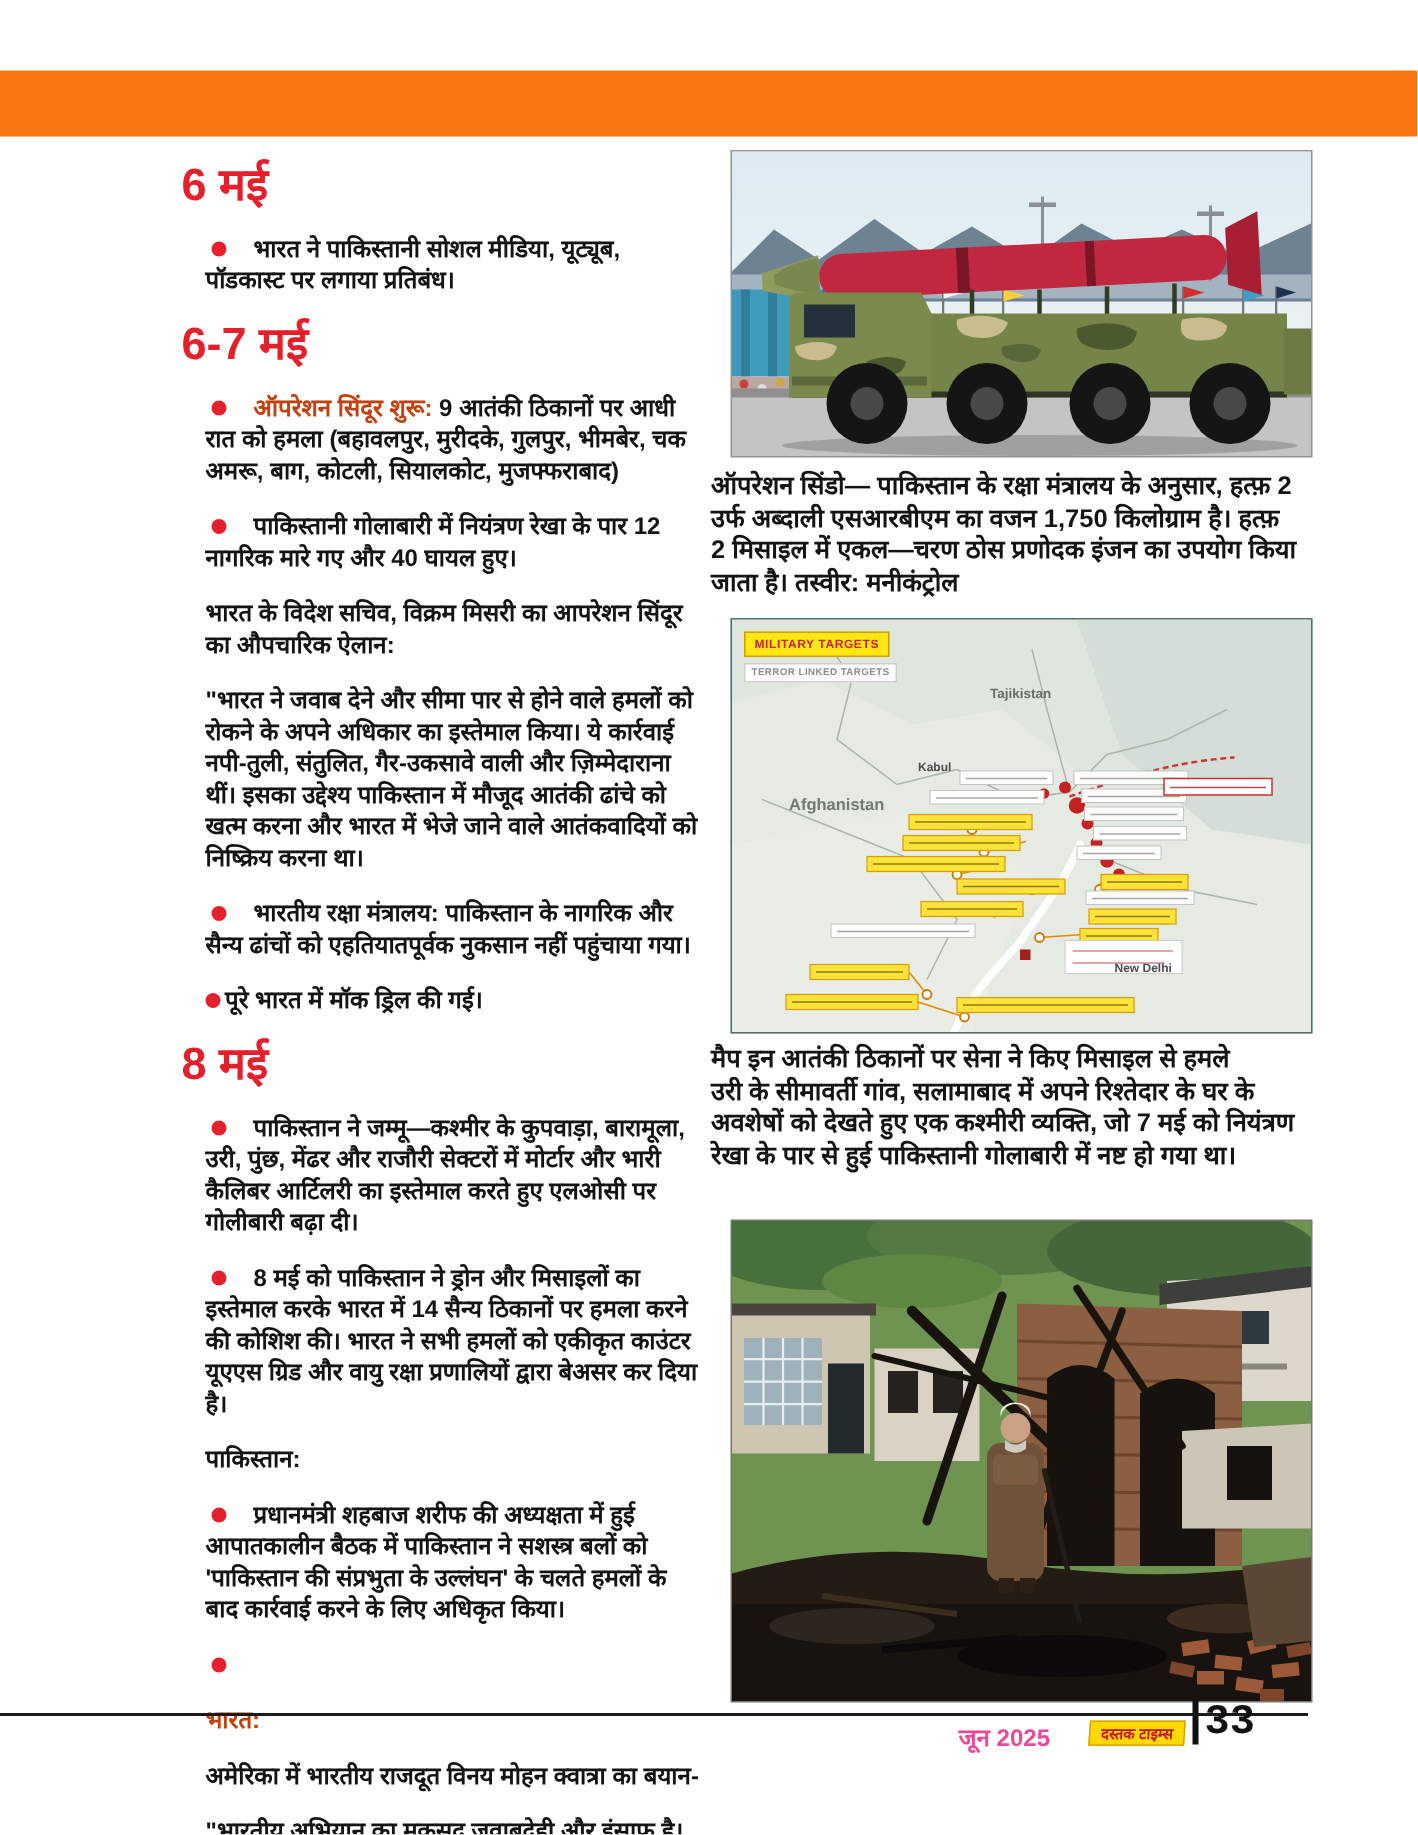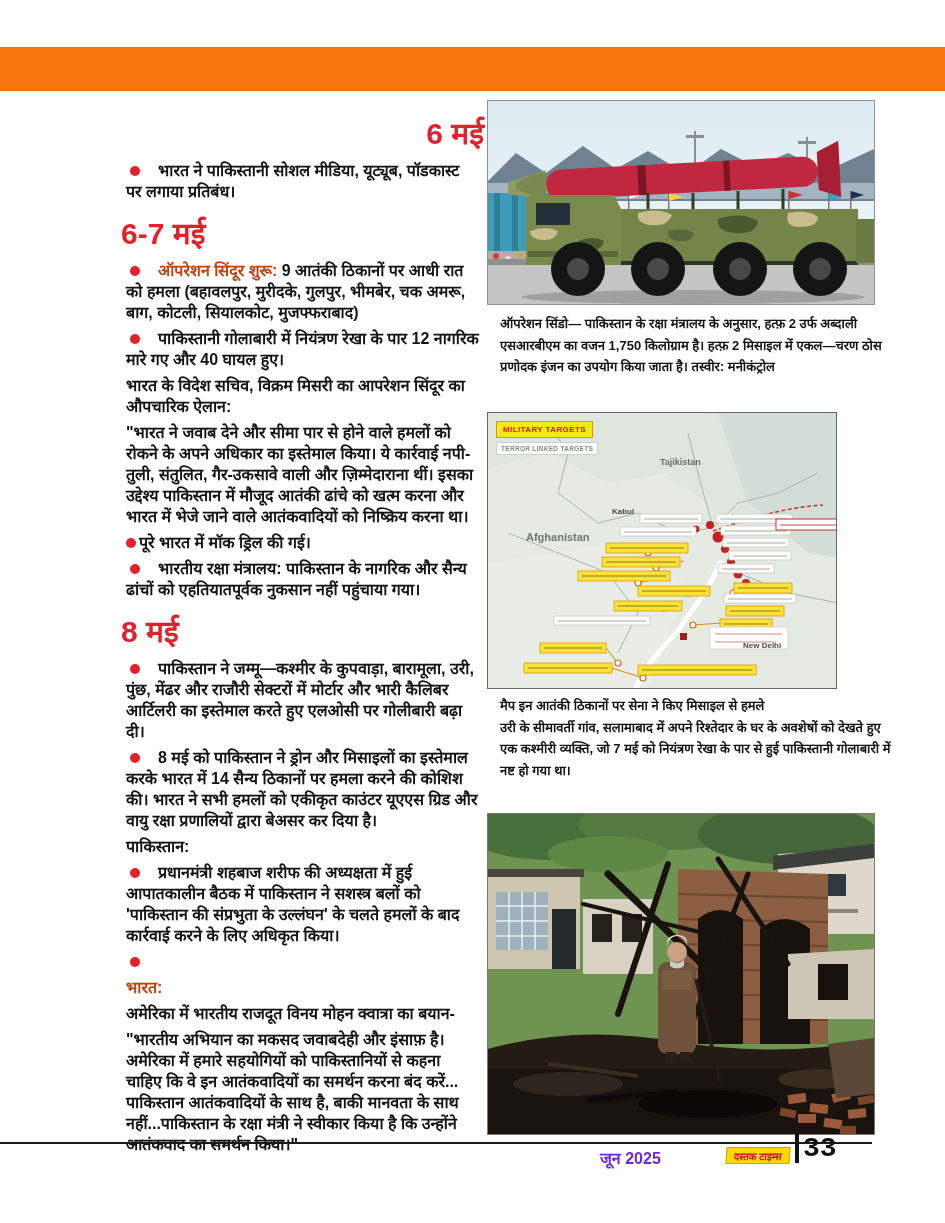--- a/index.html
+++ b/index.html
@@ -2,44 +2,44 @@
 <html><head>
 <meta charset="utf-8">
 <style>
   html,body{margin:0;padding:0;background:#ffffff;}
   .page{position:relative;width:945px;height:1223px;background:#ffffff;overflow:hidden;
         font-family:"Liberation Sans","DejaVu Sans",sans-serif;color:#141414;}
   .top-bar{position:absolute;left:0;top:47px;width:945px;height:44px;background:#F8760D;}
   
   .left-col{position:absolute;left:121px;top:104px;width:363px;}
   .hd{font-size:30px;line-height:32px;font-weight:bold;color:#E4202C;margin:16px 0 10px 0;}
-  .hd.first{margin-top:14px;text-align:right;}
-  .b,.p{margin:5px;font-size:16px;line-height:21px;font-weight:bold;color:#141414;}
+  .hd.first{margin-top:4px;}
+  .b,.p{margin:16px;font-size:16px;line-height:21px;font-weight:bold;color:#141414;}
   .dot{display:inline-block;width:10px;height:10px;border-radius:50%;background:#E4202C;
        margin:0 18px 0 4px;}
   .dot.tight{margin-right:3px;margin-left:0;}
   .cyan{color:#c2410c;}
   
   .ph{position:absolute;left:487px;width:388px;border:1px solid #8e9398;box-sizing:border-box;overflow:hidden;}
-  .cap{position:absolute;left:500px;width:392px;font-size:13px;line-height:21.5px;font-weight:bold;color:#141414;}
+  .cap{position:absolute;left:474px;width:392px;font-size:17px;line-height:21.5px;font-weight:bold;color:#141414;}
   .credit{text-align:right;padding-right:6px;}
-  .map-wrap{position:absolute;left:487px;top:412px;width:350px;height:277px;border:1px solid #666;box-sizing:border-box;background:#5eead4;overflow:hidden;}
+  .map-wrap{position:absolute;left:487px;top:412px;width:388px;height:277px;border:1px solid #666;box-sizing:border-box;background:#5eead4;overflow:hidden;}
   .map-label{position:absolute;font-weight:bold;white-space:nowrap;}
   .lg1{left:8px;top:8px;background:#ffe715;border:1px solid #cf9f00;color:#cc2222;
        font-size:8px;padding:3px 6px;letter-spacing:.4px;}
   .lg2{left:8px;top:29px;background:#fdfdfb;border:1px solid #cfcfcf;color:#8a8f88;
        font-size:6.5px;padding:2px 4px;letter-spacing:.3px;}
   .tj{left:172px;top:24px;color:#6a6f66;font-size:9px;margin-top:20px;}
   .af{left:38px;top:118px;color:#707a6e;font-size:11px;}
   .kb{left:124px;top:94px;color:#4a4a4a;font-size:8px;}
   .nd{left:255px;top:228px;color:#4a4a4a;font-size:8px;}
   
   .footer-rule{position:absolute;left:0;top:1142px;width:872px;height:2px;background:#1a1a1a;}
-  .footer-date{position:absolute;left:600px;top:1147px;width:100px;text-align:left;
-               font-size:16px;font-weight:bold;color:#6d28d9;}
+  .footer-date{position:absolute;left:600px;top:1147px;width:100px;text-align:right;
+               font-size:16px;font-weight:bold;color:#ec4899;}
   .footer-logo{position:absolute;left:726px;top:1147px;width:64px;height:17px;background:#FFD900;
                color:#C81423;font-size:10px;font-weight:bold;text-align:center;line-height:17px;
                border:1px solid #d8a200;box-sizing:border-box;transform:skewX(-4deg);}
   .footer-vbar{position:absolute;left:795px;top:1133px;width:4px;height:30px;background:#111;}
   .footer-page{position:absolute;left:803px;top:1133px;font-size:28px;font-weight:bold;color:#111;font-family:Liberation Mono, monospace;}
 </style>
 </head>
 <body>
 
 <div class="page">
@@ -49,22 +49,22 @@
   <div class="left-col">
 
     <div class="hd first">6 मई</div>
     <p class="b"><span class="dot"></span><span>भारत ने पाकिस्तानी सोशल मीडिया, यूट्यूब, पॉडकास्ट पर लगाया प्रतिबंध।</span></p>
 
     <div class="hd">6-7 मई</div>
     <p class="b"><span class="dot"></span><span class="cyan">ऑपरेशन सिंदूर शुरू:</span><span> 9 आतंकी ठिकानों पर आधी रात को हमला (बहावलपुर, मुरीदके, गुलपुर, भीमबेर, चक अमरू, बाग, कोटली, सियालकोट, मुजफ्फराबाद)</span></p>
     <p class="b"><span class="dot"></span><span>पाकिस्तानी गोलाबारी में नियंत्रण रेखा के पार 12 नागरिक मारे गए और 40 घायल हुए।</span></p>
     <p class="p">भारत के विदेश सचिव, विक्रम मिसरी का आपरेशन सिंदूर का औपचारिक ऐलान:</p>
     <p class="p">"भारत ने जवाब देने और सीमा पार से होने वाले हमलों को रोकने के अपने अधिकार का इस्तेमाल किया। ये कार्रवाई नपी-तुली, संतुलित, गैर-उकसावे वाली और ज़िम्मेदाराना थीं। इसका उद्देश्य पाकिस्तान में मौजूद आतंकी ढांचे को खत्म करना और भारत में भेजे जाने वाले आतंकवादियों को निष्क्रिय करना था।</p>
+    <p class="b"><span class="dot"></span><span>भारतीय रक्षा मंत्रालय: पाकिस्तान के नागरिक और सैन्य ढांचों को एहतियातपूर्वक नुकसान नहीं पहुंचाया गया।</span></p>
     <p class="b"><span class="dot tight"></span><span>पूरे भारत में मॉक ड्रिल की गई।</span></p>
-    <p class="b"><span class="dot"></span><span>भारतीय रक्षा मंत्रालय: पाकिस्तान के नागरिक और सैन्य ढांचों को एहतियातपूर्वक नुकसान नहीं पहुंचाया गया।</span></p>
 
     <div class="hd">8 मई</div>
     <p class="b"><span class="dot"></span><span>पाकिस्तान ने जम्मू—कश्मीर के कुपवाड़ा, बारामूला, उरी, पुंछ, मेंढर और राजौरी सेक्टरों में मोर्टार और भारी कैलिबर आर्टिलरी का इस्तेमाल करते हुए एलओसी पर गोलीबारी बढ़ा दी।</span></p>
     <p class="b"><span class="dot"></span><span>8 मई को पाकिस्तान ने ड्रोन और मिसाइलों का इस्तेमाल करके भारत में 14 सैन्य ठिकानों पर हमला करने की कोशिश की। भारत ने सभी हमलों को एकीकृत काउंटर यूएएस ग्रिड और वायु रक्षा प्रणालियों द्वारा बेअसर कर दिया है।</span></p>
     <p class="p">पाकिस्तान:</p>
     <p class="b"><span class="dot"></span><span>प्रधानमंत्री शहबाज शरीफ की अध्यक्षता में हुई आपातकालीन बैठक में पाकिस्तान ने सशस्त्र बलों को 'पाकिस्तान की संप्रभुता के उल्लंघन' के चलते हमलों के बाद कार्रवाई करने के लिए अधिकृत किया।</span></p>
     <p class="b"><span class="dot"></span></p>
     <p class="p cyan">भारत:</p>
     <p class="p">अमेरिका में भारतीय राजदूत विनय मोहन क्वात्रा का बयान-</p>
     <p class="p">"भारतीय अभियान का मकसद जवाबदेही और इंसाफ़ है। अमेरिका में हमारे सहयोगियों को पाकिस्तानियों से कहना चाहिए कि वे इन आतंकवादियों का समर्थन करना बंद करें... पाकिस्तान आतंकवादियों के साथ है, बाकी मानवता के साथ नहीं...पाकिस्तान के रक्षा मंत्री ने स्वीकार किया है कि उन्होंने आतंकवाद का समर्थन किया।"</p>

